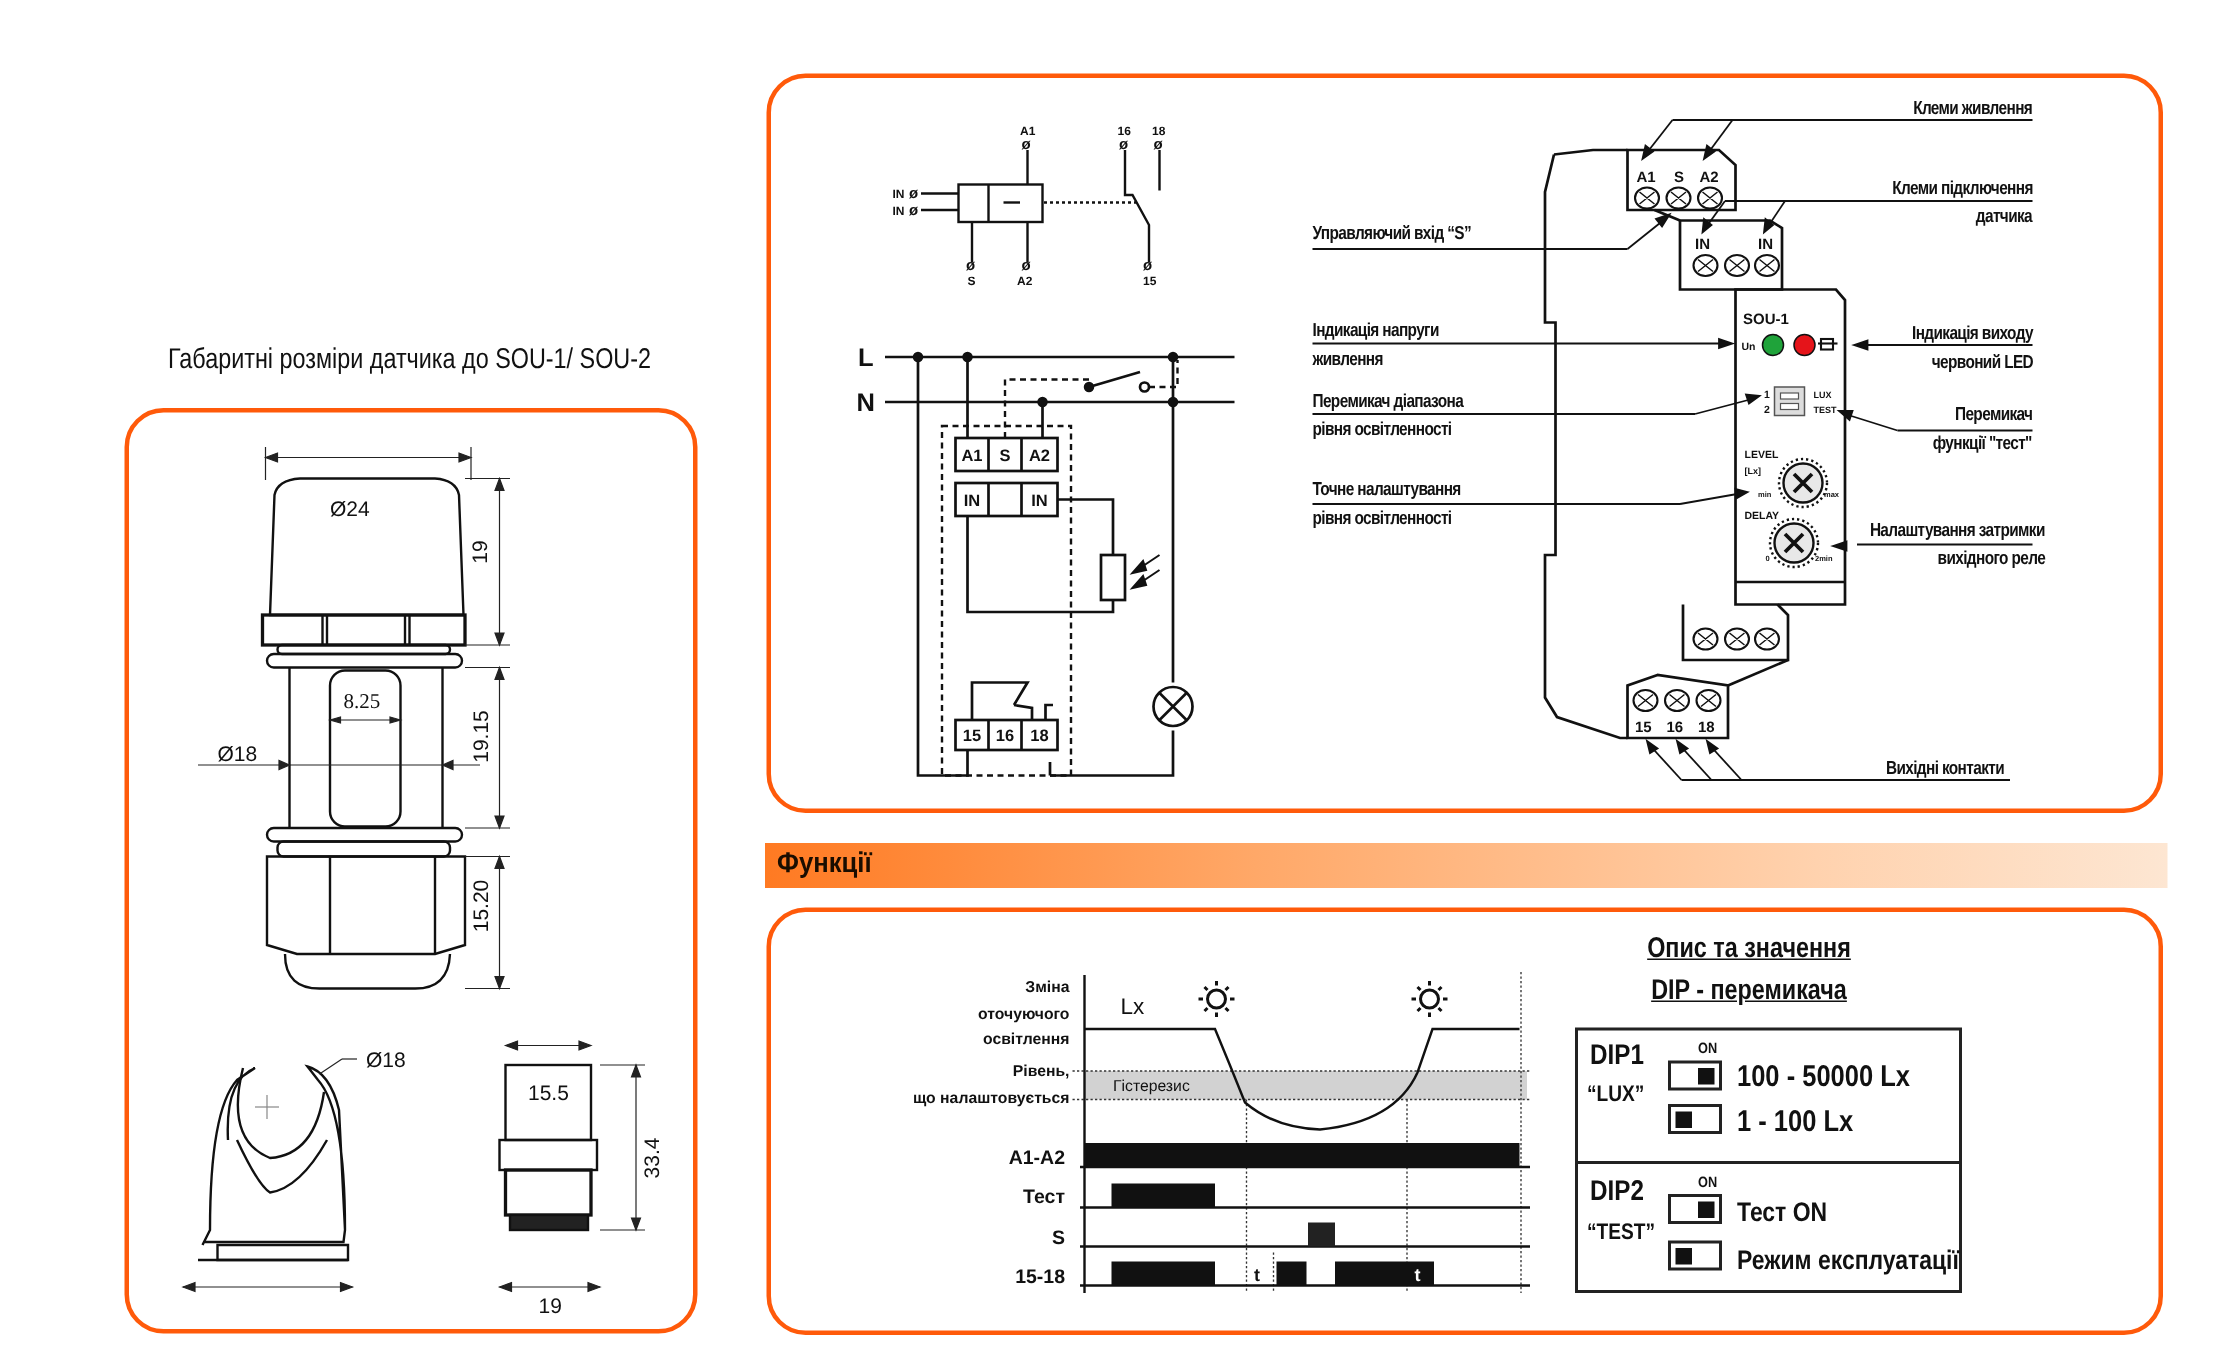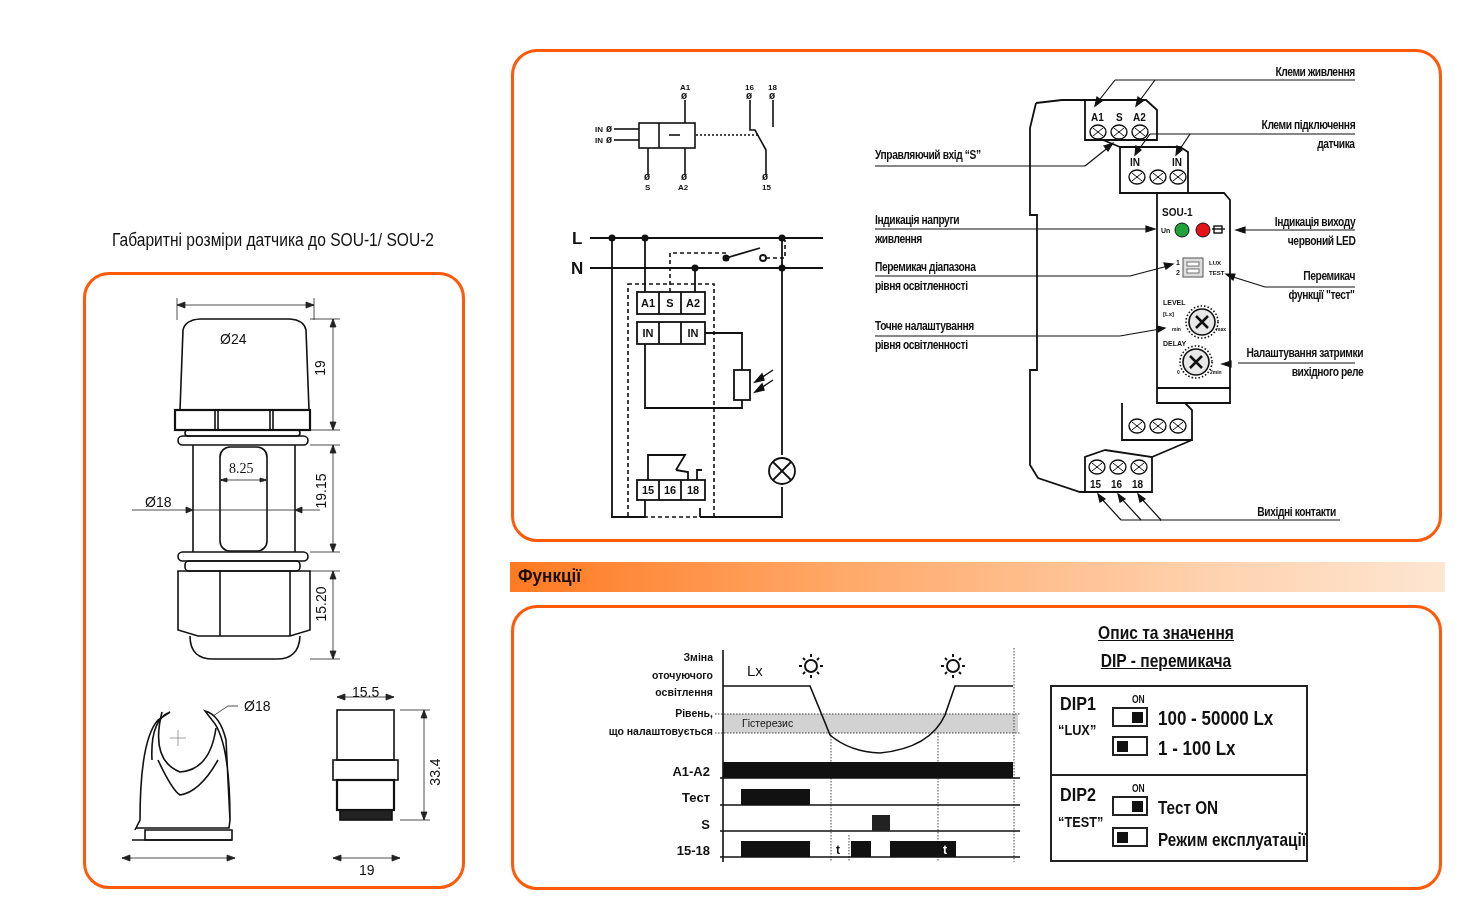--- a/index.html
+++ b/index.html
@@ -129,21 +129,21 @@
 </svg>
 
 <div class="dim" style="left:220px; top:286px;margin-top:45px;">Ø24</div>
 <div class="dim v" style="left:312px; top:360px;">19</div>
 <div class="dim" style="left:229px; top:461px;font-family:Liberation Serif, serif;">8.25</div>
 <div class="dim" style="left:145px; top:494px;">Ø18</div>
 <div class="dim v" style="left:303px; top:483px;">19.15</div>
 <div class="dim v" style="left:303px; top:596px;">15.20</div>
 <div class="dim" style="left:244px; top:698px;">Ø18</div>
 <div class="dim" style="left:161px; top:888px;margin-top:44px;">31.2</div>
-<div class="dim" style="left:352px; top:684px;text-align:right;">15.5</div>
+<div class="dim" style="left:352px; top:720px;text-align:right;">15.5</div>
 <div class="dim v" style="left:421px; top:764px;">33.4</div>
 <div class="dim" style="left:359px; top:862px;">19</div>
 
 <div class="panel" style="left:511px; top:49px; width:931px; height:493px;"></div>
 
 <svg class="abs" style="left:590px; top:80px;" width="200" height="120" viewBox="590 80 200 120">
   <g stroke="#111" stroke-width="1.6" fill="none">
     <rect x="639" y="123" width="56" height="25"></rect>
     <line x1="659" y1="123" x2="659" y2="148"></line>
     <line x1="669" y1="135" x2="680" y2="135"></line>

